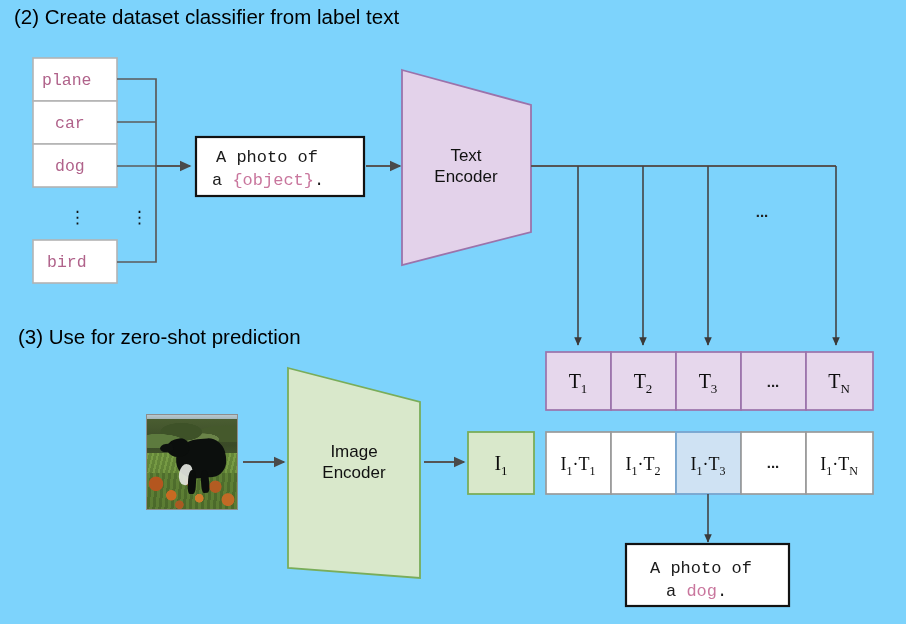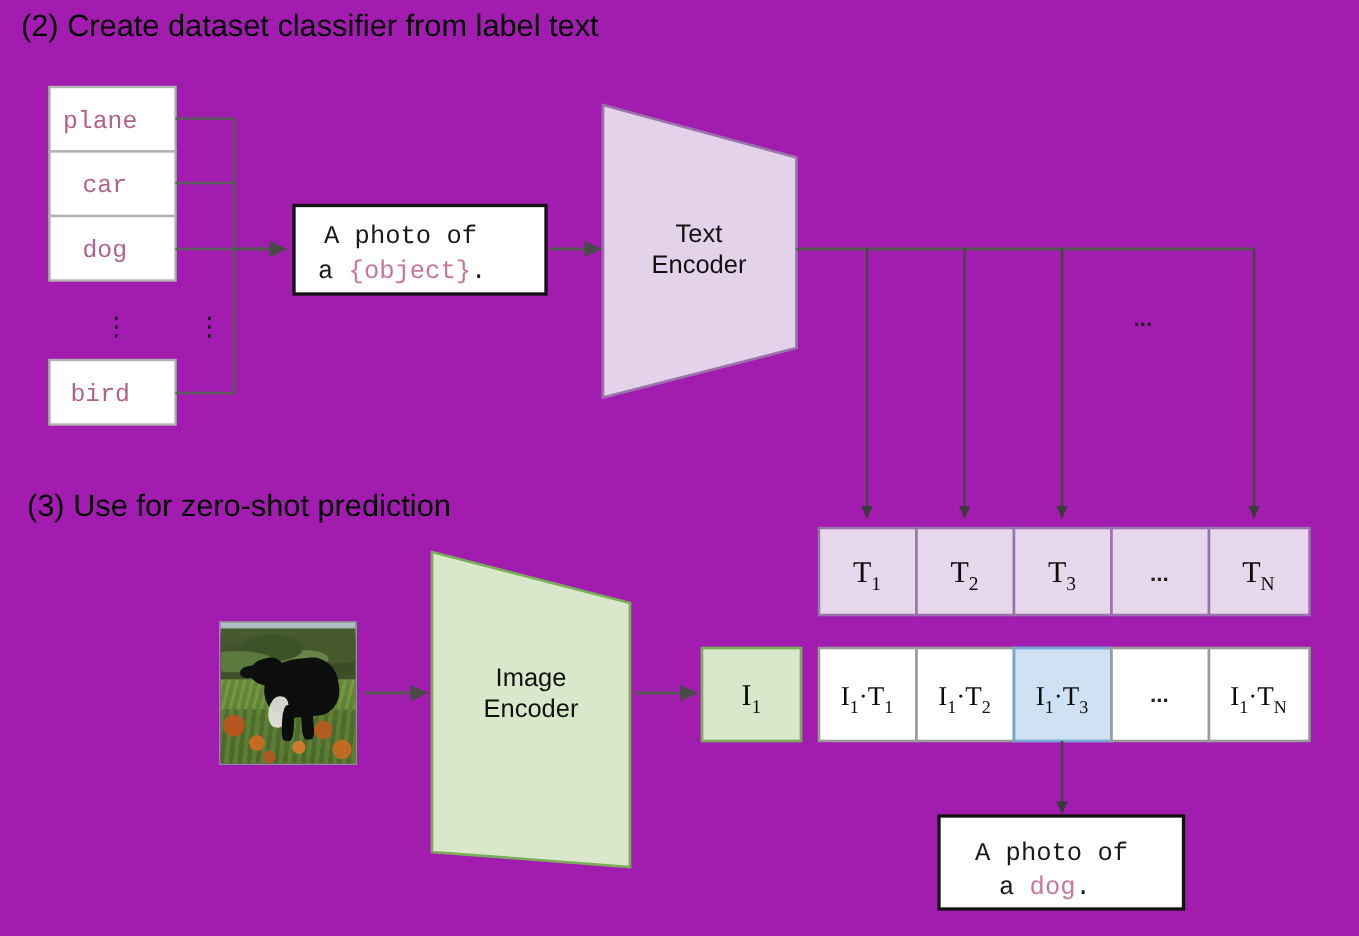--- a/index.html
+++ b/index.html
@@ -8,21 +8,21 @@
     background: #ffffff;
   }
   body {
     font-family: "Liberation Sans", sans-serif;
     -webkit-font-smoothing: antialiased;
   }
   #stage {
     position: relative;
     width: 906px;
     height: 624px;
-    background: #a21caf;
+    background: #7dd3fc;
     overflow: hidden;
     text-align: center;
   }
   #stage svg {
     position: absolute;
     left: 0;
     top: 0;
   }
   .heading {
     font-family: "Liberation Sans", sans-serif;

